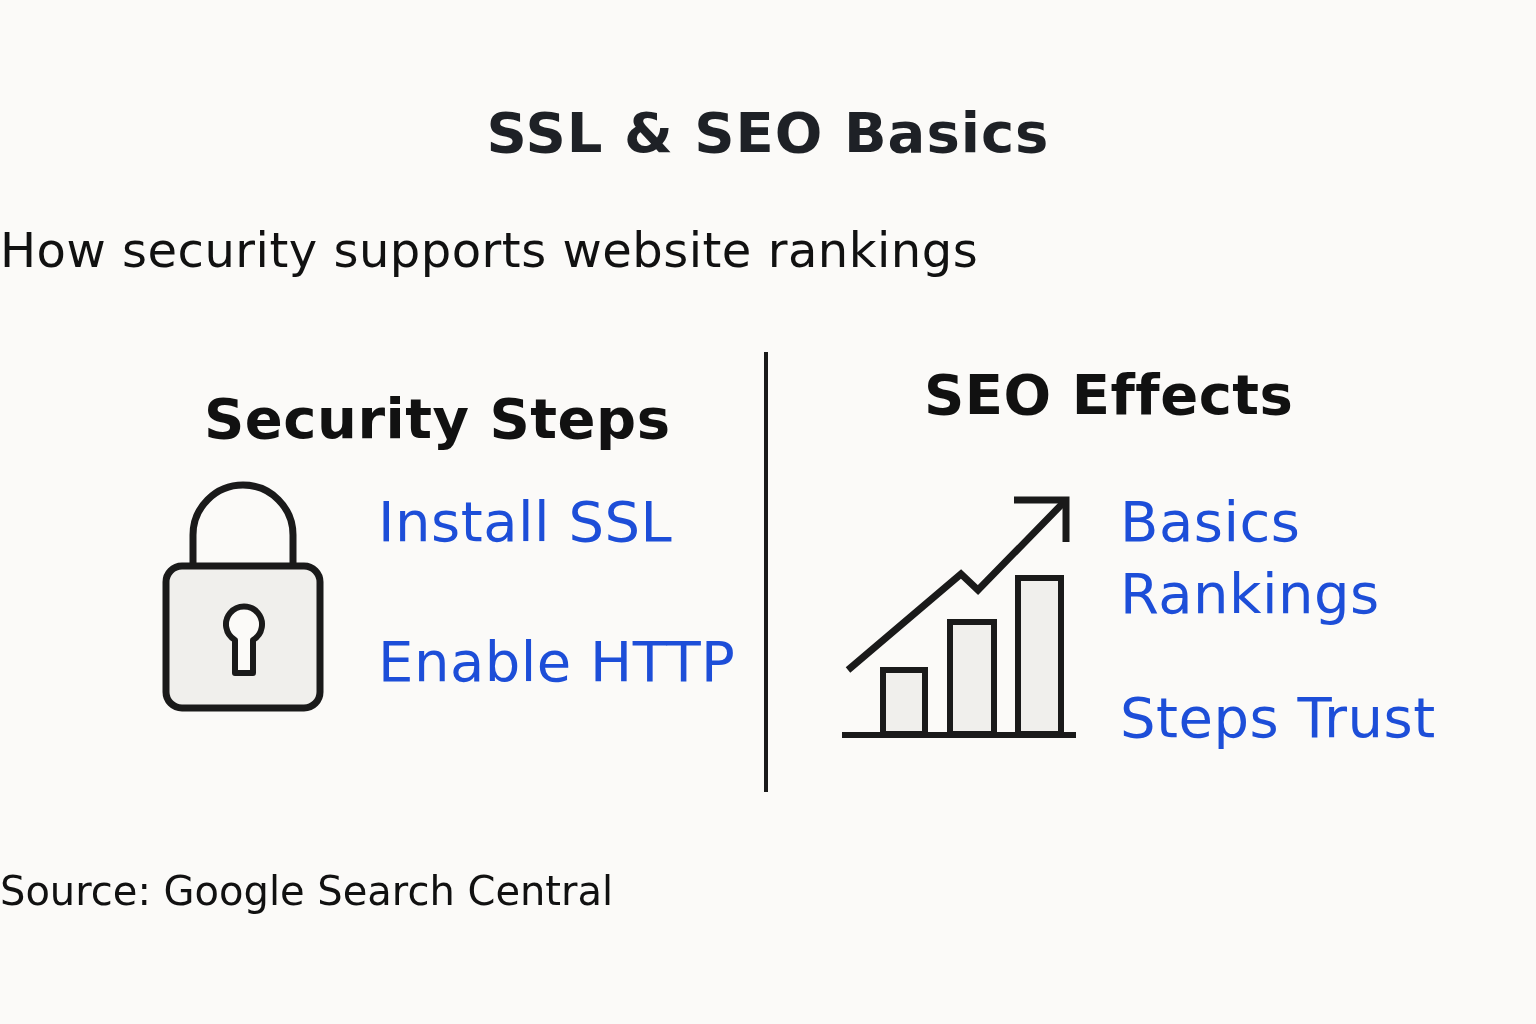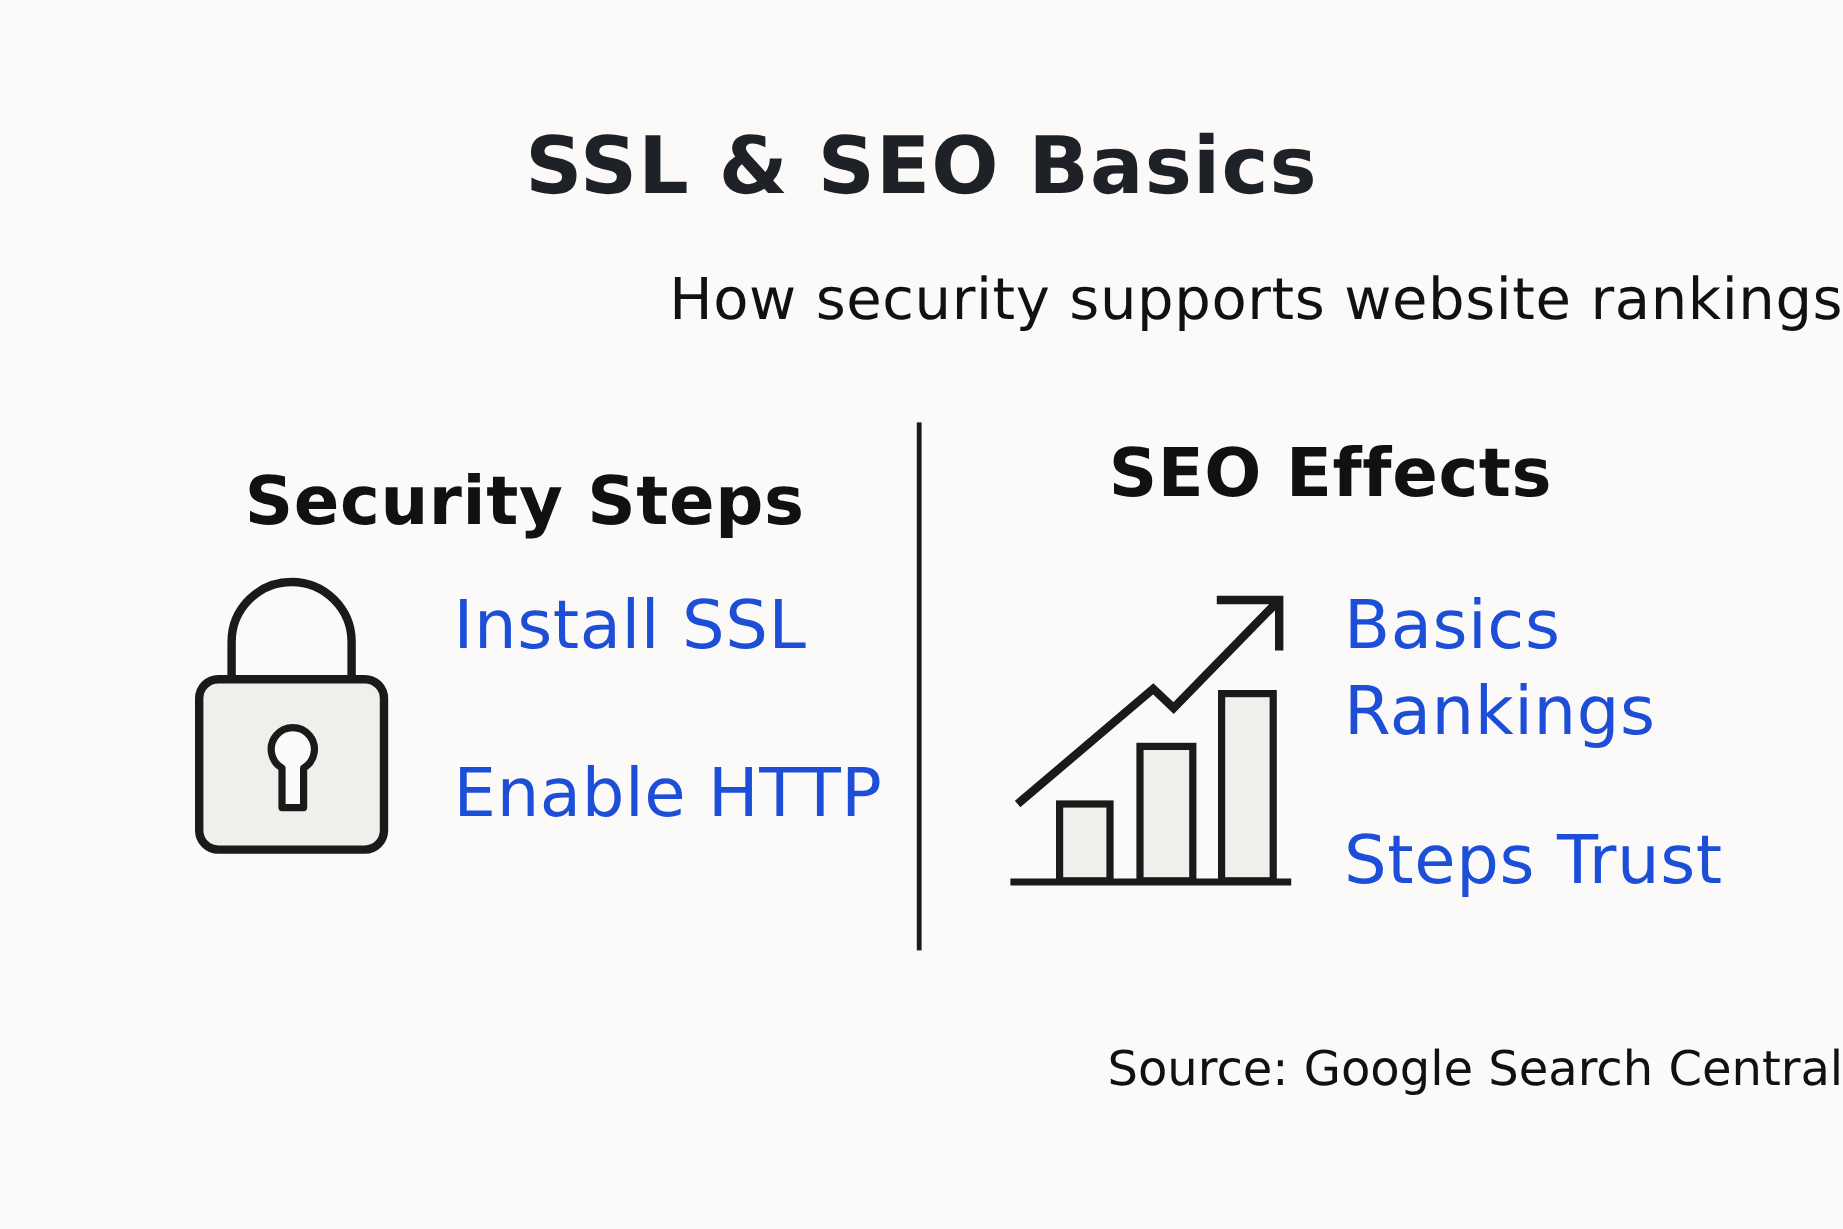--- a/index.html
+++ b/index.html
@@ -7,27 +7,27 @@
       width: 1536px; height: 1024px;
       background: #fbfaf8;
       position: relative;
       overflow: hidden;
       color: #1e1f22;
       font-family: "DejaVu Sans", "Liberation Sans", sans-serif;
     }
     .title {
       position: absolute; left: 0; right: 0; top: 100px;
       text-align: center;
-      font-size: 66px; font-weight: bold;
+      font-size: 56px; font-weight: bold;
       letter-spacing: 1px;
       color: #1e2126;
     }
     .subtitle {
       position: absolute; left: 0; right: 0; top: 222px;
-      text-align: right;
+      text-align: left;
       font-size: 48px; color: #111;
       letter-spacing: 0.5px;
     }
     .section-title {
       position: absolute; top: 362px;
       font-size: 56px; font-weight: bold; color: #111;
       letter-spacing: 0.5px;
     }
     .sec-left { left: 204px; margin-top: 24px; }
     .sec-right { left: 924px; }
@@ -37,21 +37,21 @@
     }
     .icon { position: absolute; }
     .lock { left: 160px; top: 480px; width: 170px; height: 240px; }
     .chart { left: 838px; top: 490px; width: 245px; height: 250px; }
     .item {
       position: absolute; font-size: 56px; color: #1d4ed8;
       line-height: 72px; letter-spacing: 0.5px;
     }
     .source {
       position: absolute; left: 0; right: 0; top: 868px;
-      text-align: right; font-size: 40px; color: #111;
+      text-align: left; font-size: 40px; color: #111;
     }
   </style>
 </head>
 <body>
 
 <div class="title">SSL &amp; SEO Basics</div>
 <div class="subtitle">How security supports website rankings</div>
 
 <div class="section-title sec-left">Security Steps</div>
 <div class="section-title sec-right">SEO Effects</div>

